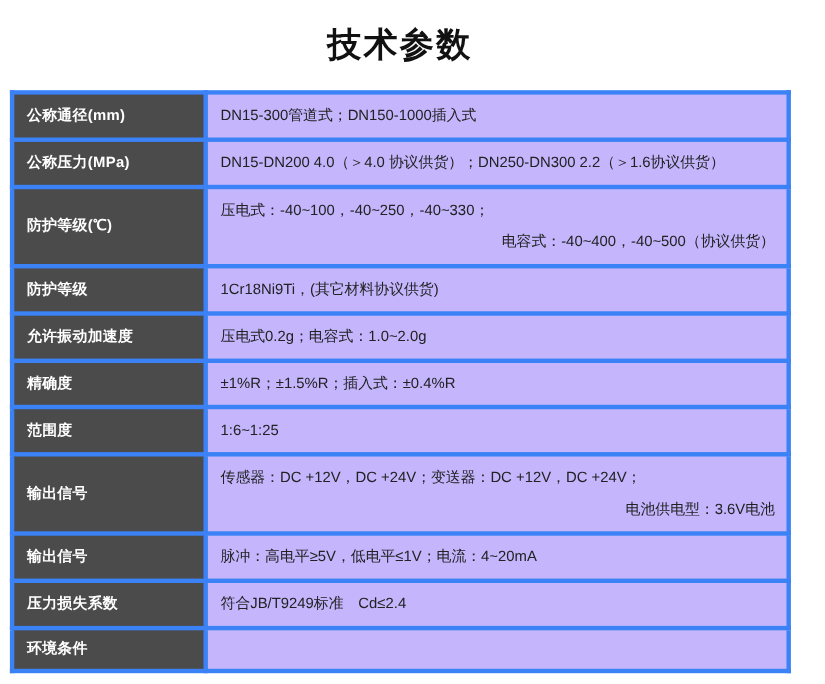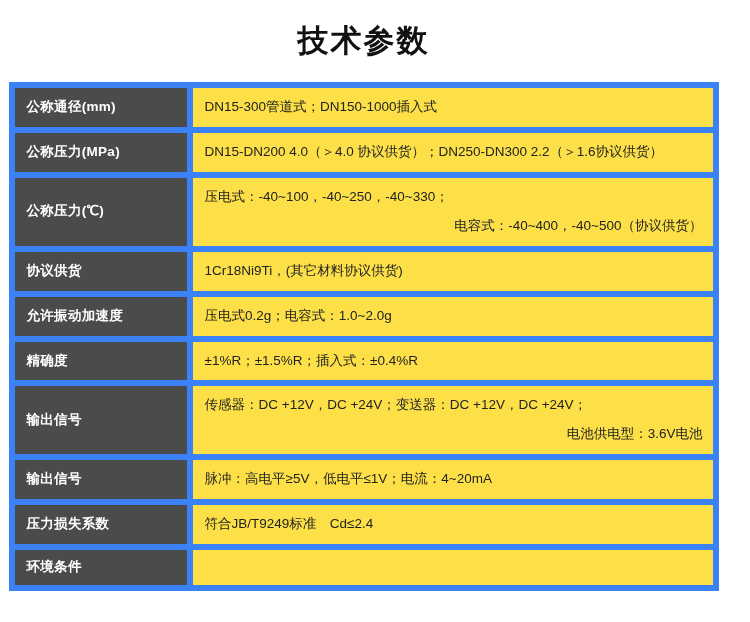--- a/index.html
+++ b/index.html
@@ -29,38 +29,38 @@
     padding-bottom: 20px;
   }
   table.spec {
     border-collapse: collapse;
     width: 710px;
     margin: 0 auto;
     table-layout: fixed;
     border: 1px solid #b9b9b9;
   }
   table.spec td {
-    border: 6px solid #3b82f6;
+    border: 4px solid #3b82f6;
     vertical-align: middle;
     font-size: 13.5px;
     line-height: 1.55;
   }
   td.label {
     width: 150px;
     background: #4b4b4b;
     color: #ffffff;
     font-weight: bold;
     padding: 7px 10px 7px 12px;
     border-right: 1px solid #cfcfcf;
     border-bottom: 1px solid #5e5e5e;
     border-top: 1px solid #5e5e5e;
     letter-spacing: 0.3px;
   }
   td.value {
-    background: #fde047;
+    background: #c4b5fd;
     color: #222222;
     padding: 7px 10px 7px 12px;
   }
   td.value .line {
     display: block;
     padding: 2px 0;
   }
   td.value .line + .line {
     padding-top: 6px;
     text-align: right;
@@ -81,42 +81,48 @@
             <span class="line">DN15-300管道式；DN150-1000插入式</span>
           </td>
         </tr>
         <tr>
           <td class="label">公称压力(MPa)</td>
           <td class="value">
             <span class="line">DN15-DN200 4.0（＞4.0 协议供货）；DN250-DN300 2.2（＞1.6协议供货）</span>
           </td>
         </tr>
         <tr>
-          <td class="label">公称压力(℃)</td>
+          <td class="label">防护等级(℃)</td>
           <td class="value">
             <span class="line">压电式：-40~100，-40~250，-40~330；</span>
             <span class="line">电容式：-40~400，-40~500（协议供货）</span>
           </td>
         </tr>
         <tr>
-          <td class="label">协议供货</td>
+          <td class="label">防护等级</td>
           <td class="value">
             <span class="line">1Cr18Ni9Ti，(其它材料协议供货)</span>
           </td>
         </tr>
         <tr>
           <td class="label">允许振动加速度</td>
           <td class="value">
             <span class="line">压电式0.2g；电容式：1.0~2.0g</span>
           </td>
         </tr>
         <tr>
           <td class="label">精确度</td>
           <td class="value">
             <span class="line">±1%R；±1.5%R；插入式：±0.4%R</span>
+          </td>
+        </tr>
+        <tr>
+          <td class="label">范围度</td>
+          <td class="value">
+            <span class="line">1:6~1:25</span>
           </td>
         </tr>
         <tr>
           <td class="label">输出信号</td>
           <td class="value">
             <span class="line">传感器：DC +12V，DC +24V；变送器：DC +12V，DC +24V；</span>
             <span class="line">电池供电型：3.6V电池</span>
           </td>
         </tr>
         <tr>

